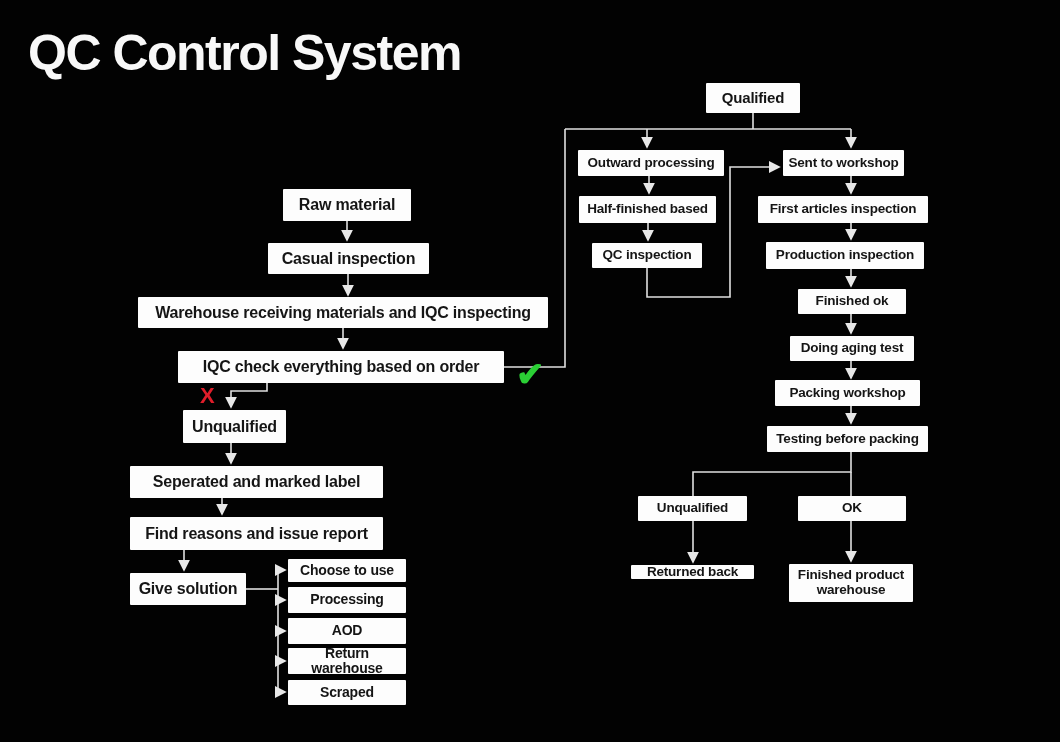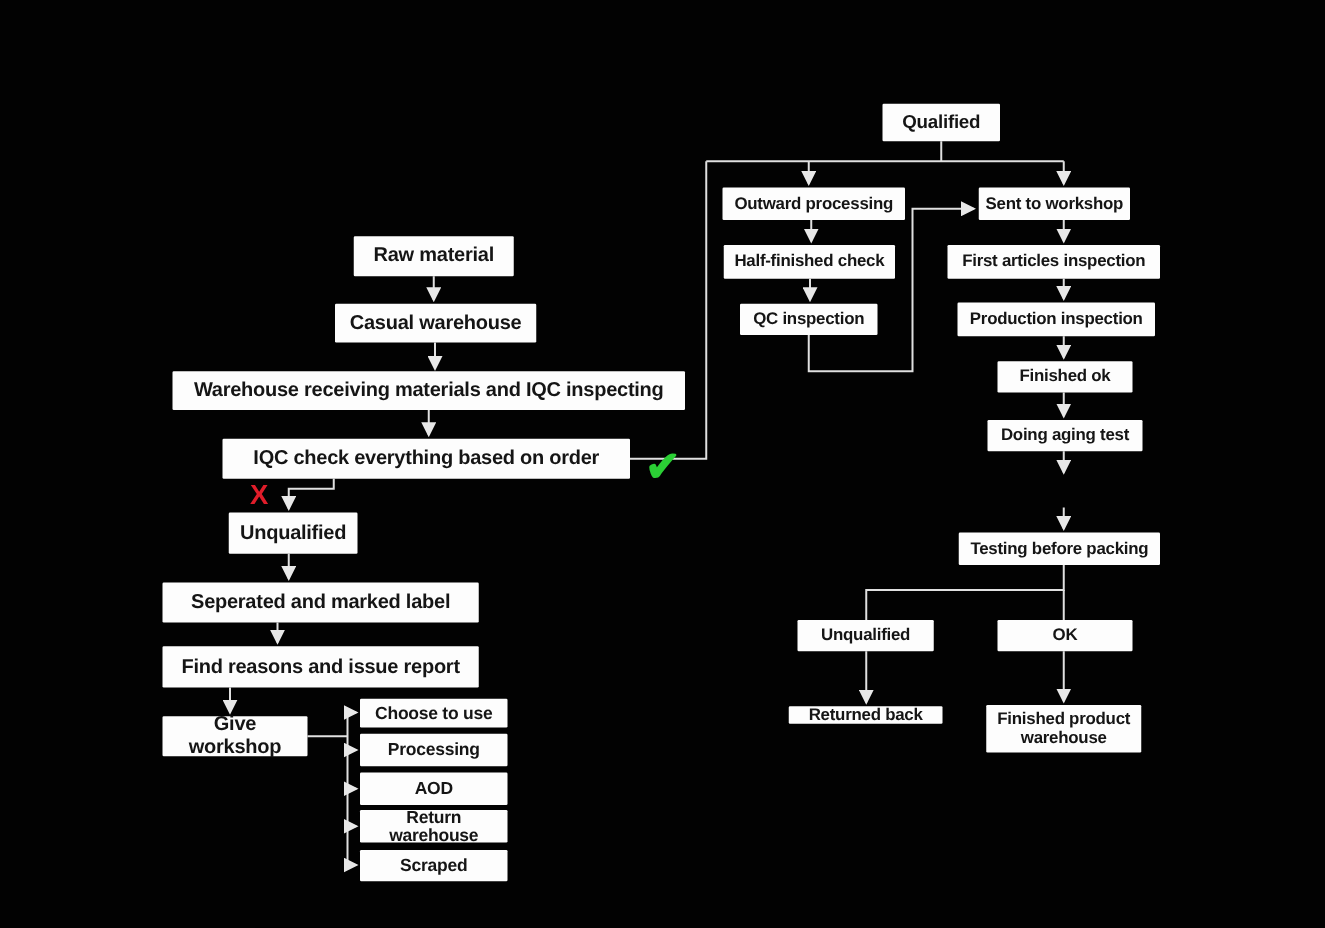--- a/index.html
+++ b/index.html
@@ -36,20 +36,21 @@
   .c{fill:none;stroke:#e0e0e0;stroke-width:1.6;}
   .marker{position:absolute;line-height:1;}
   #fail-x{left:200px;top:385px;font-size:22px;font-weight:800;color:#e01d2a;}
   #pass-check{left:516px;top:357px;font-size:34px;font-weight:700;color:#2bcf35;}
 </style>
 </head>
 <body>
 
 <div id="canvas">
 
+  <div id="title">QC Control System</div>
 
   <svg id="connectors" width="1060" height="742">
     <defs>
       <marker id="arw" viewBox="0 0 10 10" refX="8.5" refY="5" markerWidth="7.5" markerHeight="7.5" orient="auto-start-reverse">
         <path d="M0,0 L10,5 L0,10 z" fill="#e8e8e8"></path>
       </marker>
     </defs>
 
     <polyline class="c" points="347,221 347,240" marker-end="url(#arw)"></polyline>
     <polyline class="c" points="348,274 348,295" marker-end="url(#arw)"></polyline>
@@ -84,42 +85,43 @@
     <polyline class="c" points="851,361 851,378" marker-end="url(#arw)"></polyline>
     <polyline class="c" points="851,406 851,423" marker-end="url(#arw)"></polyline>
 
     <polyline class="c" points="851,452 851,472 693,472 693,496"></polyline>
     <polyline class="c" points="851,472 851,496"></polyline>
     <polyline class="c" points="693,521 693,562" marker-end="url(#arw)"></polyline>
     <polyline class="c" points="851,521 851,561" marker-end="url(#arw)"></polyline>
   </svg>
 
   <div class="node f16" style="left:283px;top:189px;width:128px;height:32px">Raw material</div>
-  <div class="node f16" style="left:268px;top:243px;width:161px;height:31px">Casual warehouse</div>
+  <div class="node f16" style="left:268px;top:243px;width:161px;height:31px">Casual inspection</div>
   <div class="node f16" style="left:178px;top:351px;width:326px;height:32px">IQC check everything based on order</div>
   <div class="node f16" style="left:138px;top:297px;width:410px;height:31px">Warehouse receiving materials and IQC inspecting</div>
   <div class="node f16" style="left:183px;top:410px;width:103px;height:33px">Unqualified</div>
   <div class="node f16" style="left:130px;top:466px;width:253px;height:32px">Seperated and marked label</div>
   <div class="node f16" style="left:130px;top:517px;width:253px;height:33px">Find reasons and issue report</div>
-  <div class="node f16" style="left:130px;top:573px;width:116px;height:32px">Give workshop</div>
+  <div class="node f16" style="left:130px;top:573px;width:116px;height:32px">Give solution</div>
   <div class="node f13" style="left:288px;top:559px;width:118px;height:23px">Choose to use</div>
   <div class="node f13" style="left:288px;top:587px;width:118px;height:26px">Processing</div>
   <div class="node f13" style="left:288px;top:618px;width:118px;height:26px">AOD</div>
   <div class="node f13" style="left:288px;top:648px;width:118px;height:26px">Return warehouse</div>
   <div class="node f13" style="left:288px;top:680px;width:118px;height:25px">Scraped</div>
 
   <div class="node f15" style="left:706px;top:83px;width:94px;height:30px">Qualified</div>
   <div class="node f14" style="left:578px;top:150px;width:146px;height:26px">Outward processing</div>
-  <div class="node f14" style="left:579px;top:196px;width:137px;height:27px">Half-finished check</div>
+  <div class="node f14" style="left:579px;top:196px;width:137px;height:27px">Half-finished based</div>
   <div class="node f14" style="left:592px;top:243px;width:110px;height:25px">QC inspection</div>
   <div class="node f14" style="left:783px;top:150px;width:121px;height:26px">Sent to workshop</div>
   <div class="node f14" style="left:758px;top:196px;width:170px;height:27px">First articles inspection</div>
   <div class="node f14" style="left:766px;top:242px;width:158px;height:27px">Production inspection</div>
   <div class="node f14" style="left:798px;top:289px;width:108px;height:25px">Finished ok</div>
   <div class="node f14" style="left:790px;top:336px;width:124px;height:25px">Doing aging test</div>
+  <div class="node f14" style="left:775px;top:380px;width:145px;height:26px">Packing workshop</div>
   <div class="node f14" style="left:767px;top:426px;width:161px;height:26px">Testing before packing</div>
   <div class="node f14" style="left:638px;top:496px;width:109px;height:25px">Unqualified</div>
   <div class="node f14" style="left:798px;top:496px;width:108px;height:25px">OK</div>
   <div class="node f14" style="left:631px;top:565px;width:123px;height:14px">Returned back</div>
   <div class="node f14" style="left:789px;top:564px;width:124px;height:38px">Finished product warehouse</div>
 
   <div class="marker" id="fail-x">X</div>
   <div class="marker" id="pass-check">✔</div>
 
 </div>

